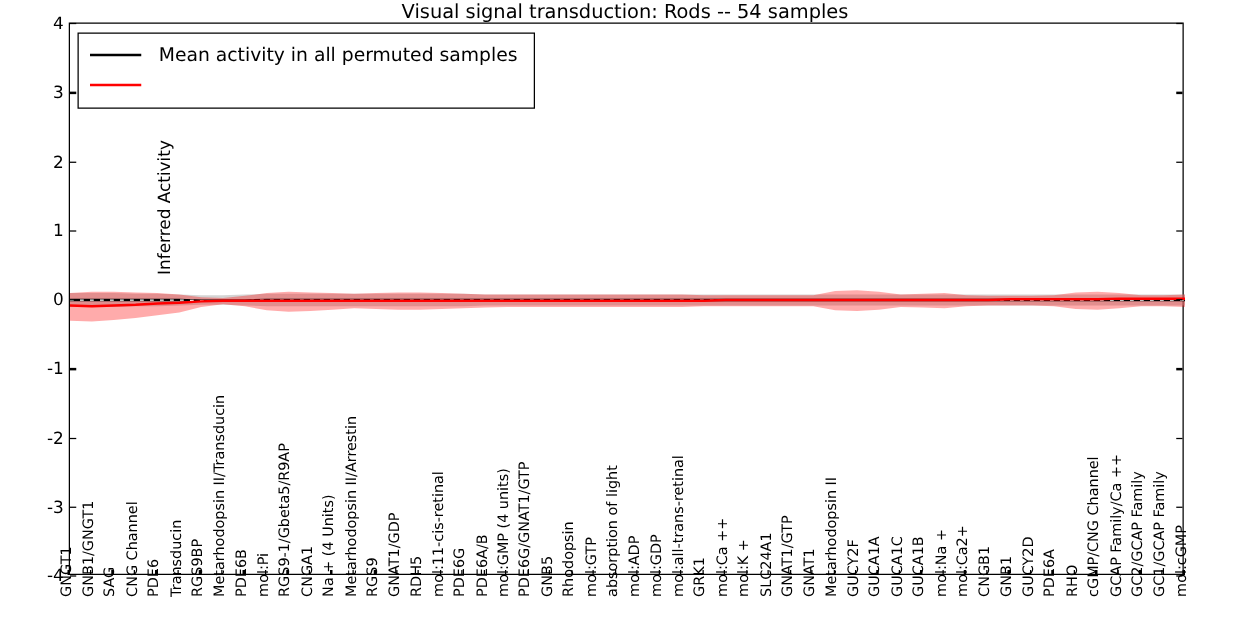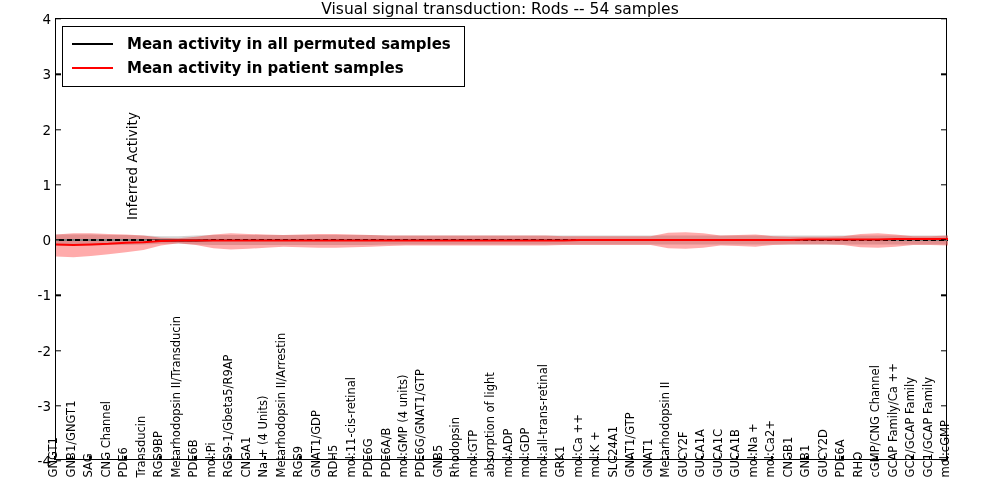--- a/index.html
+++ b/index.html
@@ -33,21 +33,21 @@
   .xtickmark{position:absolute;bottom:0;width:1.3px;height:4px;background:#000;}
   .xtl{position:absolute;font-size:11.5px;line-height:11.5px;white-space:nowrap;
        transform-origin:left bottom;transform:rotate(-90deg);color:#000;}
 
   
   .plotsvg{position:absolute;left:0;top:0;width:892px;height:442px;display:block;}
 
   
   .legend{position:absolute;left:62px;top:26px;
           border:1.6px solid #000;background:#fff;
-          padding:5px 13px 6px 9px;box-sizing:border-box;font-weight:bold;}
+          padding:5px 13px 6px 9px;box-sizing:border-box;}
   .legrow{display:flex;align-items:center;height:24px;}
   .legline{width:41px;height:0;border-top:2.2px solid #000;margin-right:14px;}
   .legline.red{border-top-color:#ff0000;}
   .legtxt{font-size:15px;color:#000;white-space:nowrap;}
 </style>
 </head>
 <body>
 
 <div id="root">
 
@@ -201,17 +201,16 @@
   <div id="yticklayer"></div>
 
 
   <div class="legend">
     <div class="legrow">
       <span class="legline"></span>
       <span class="legtxt">Mean activity in all permuted samples</span>
     </div>
     <div class="legrow">
       <span class="legline red"></span>
-      <span class="legtxt">Mean activity in patient samples</span>
     </div>
   </div>
 
 </div>
 
 </body></html>

